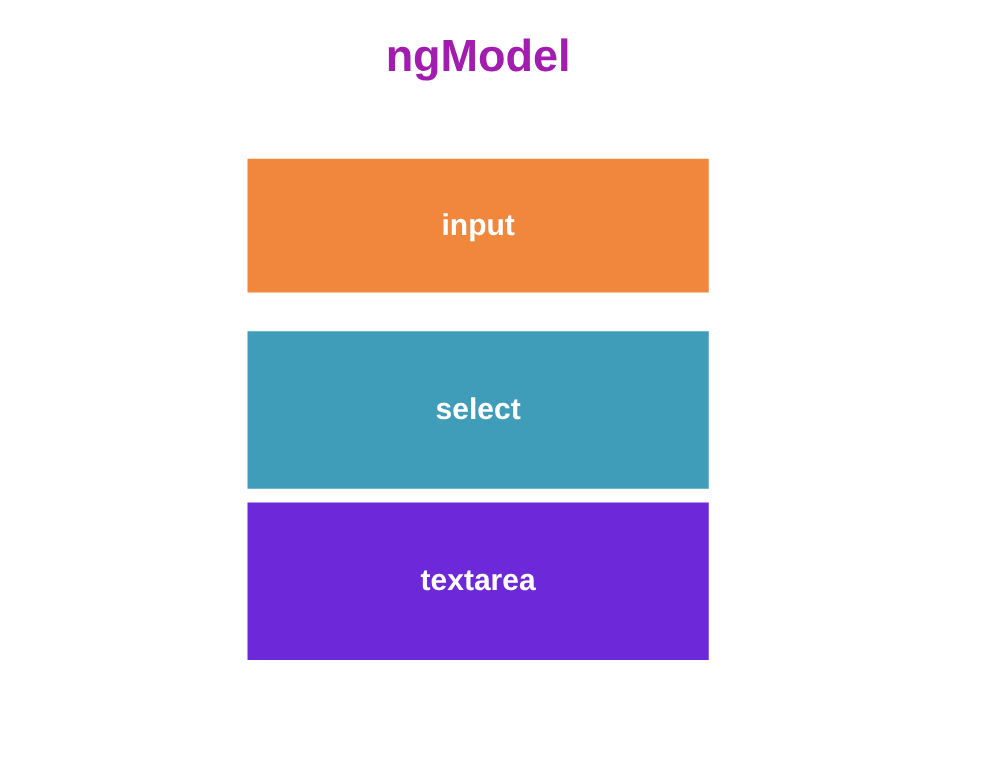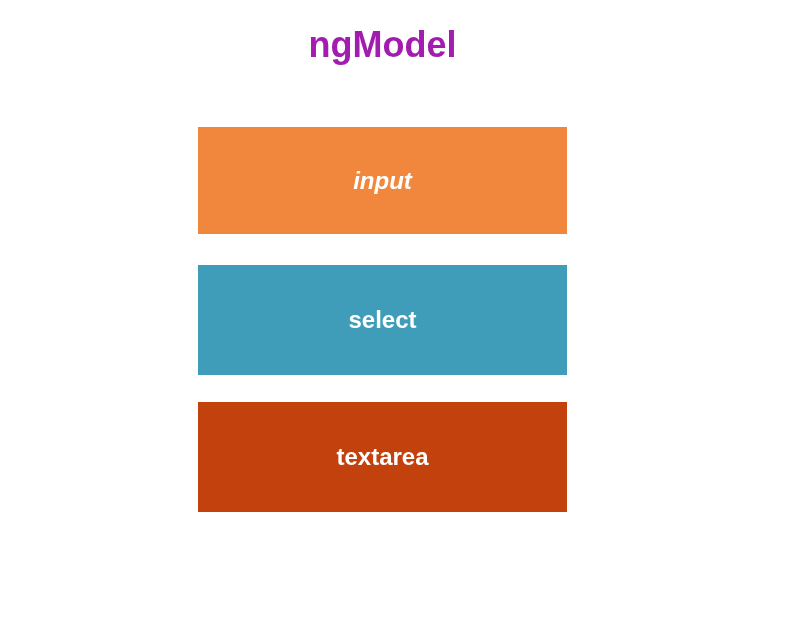--- a/index.html
+++ b/index.html
@@ -24,26 +24,26 @@
     font-size: 36px;
     line-height: 42px;
     font-weight: bold;
     color: #a21caf;
     letter-spacing: 0px;
   }
   .block {
     position: absolute;
     left: 198px;
     width: 369px;
-    height: 110px;
+    height: 126px;
     display: flex;
     align-items: center;
     justify-content: center;
   }
-  .block-1 { top: 127px; height: 107px; font-style: italic; }
+  .block-1 { top: 127px; height: 107px; }
   .block-2 { top: 265px; }
   .block-3 { top: 402px; }
   .block-label {
     color: #ffffff;
     font-size: 24px;
     font-weight: bold;
   }
 </style>
 </head>
 <body>
@@ -53,17 +53,17 @@
   <div class="diagram-title">ngModel</div>
 
   <div class="block block-1" style="background: rgb(240, 135, 61);">
     <span class="block-label">input</span>
   </div>
 
   <div class="block block-2" style="background: rgb(63, 157, 186);">
     <span class="block-label">select</span>
   </div>
 
-  <div class="block block-3" style="background: #c2410c; justify-content: center;">
+  <div class="block block-3" style="background: #6d28d9; justify-content: center;">
     <span class="block-label">textarea</span>
   </div>
 
 </div>
 
 </body></html>

